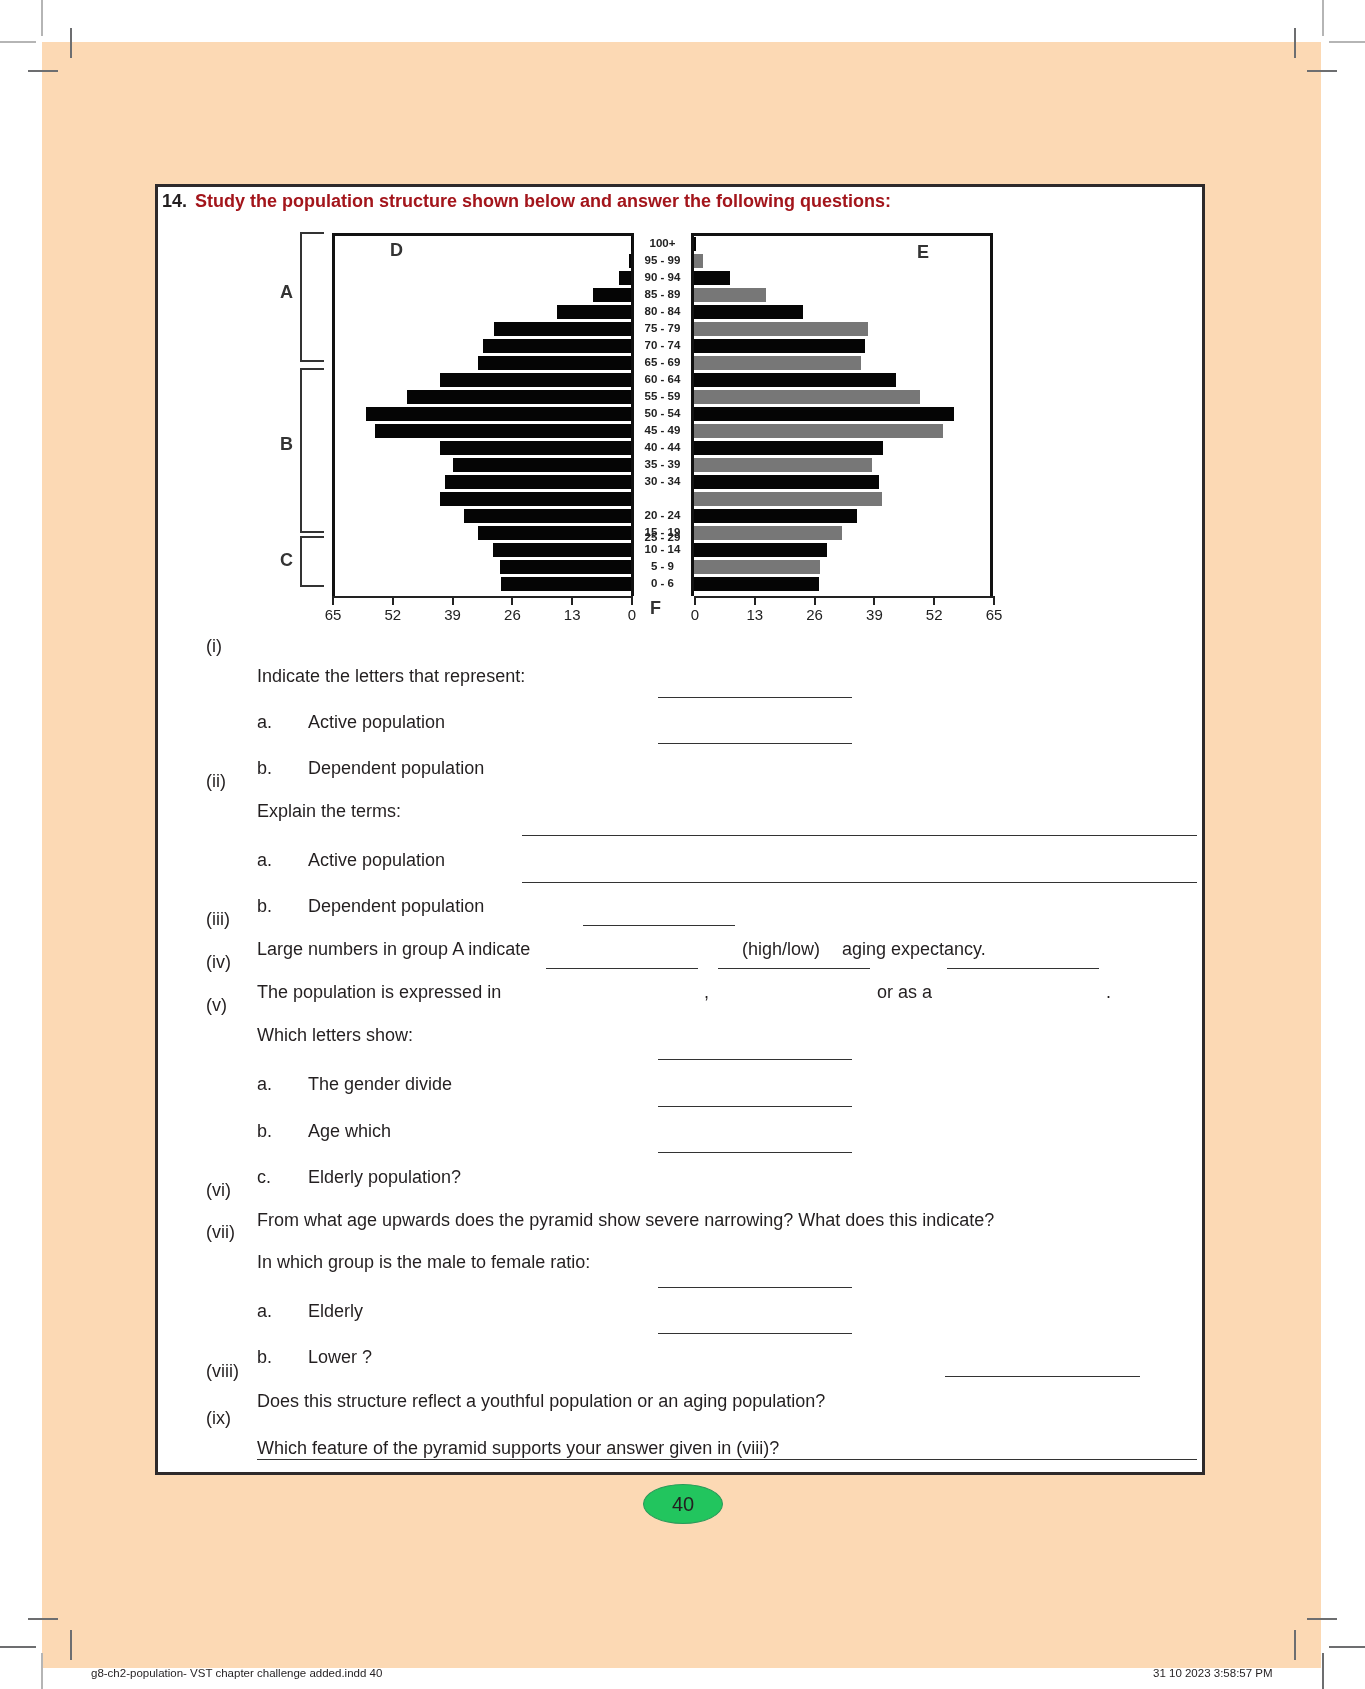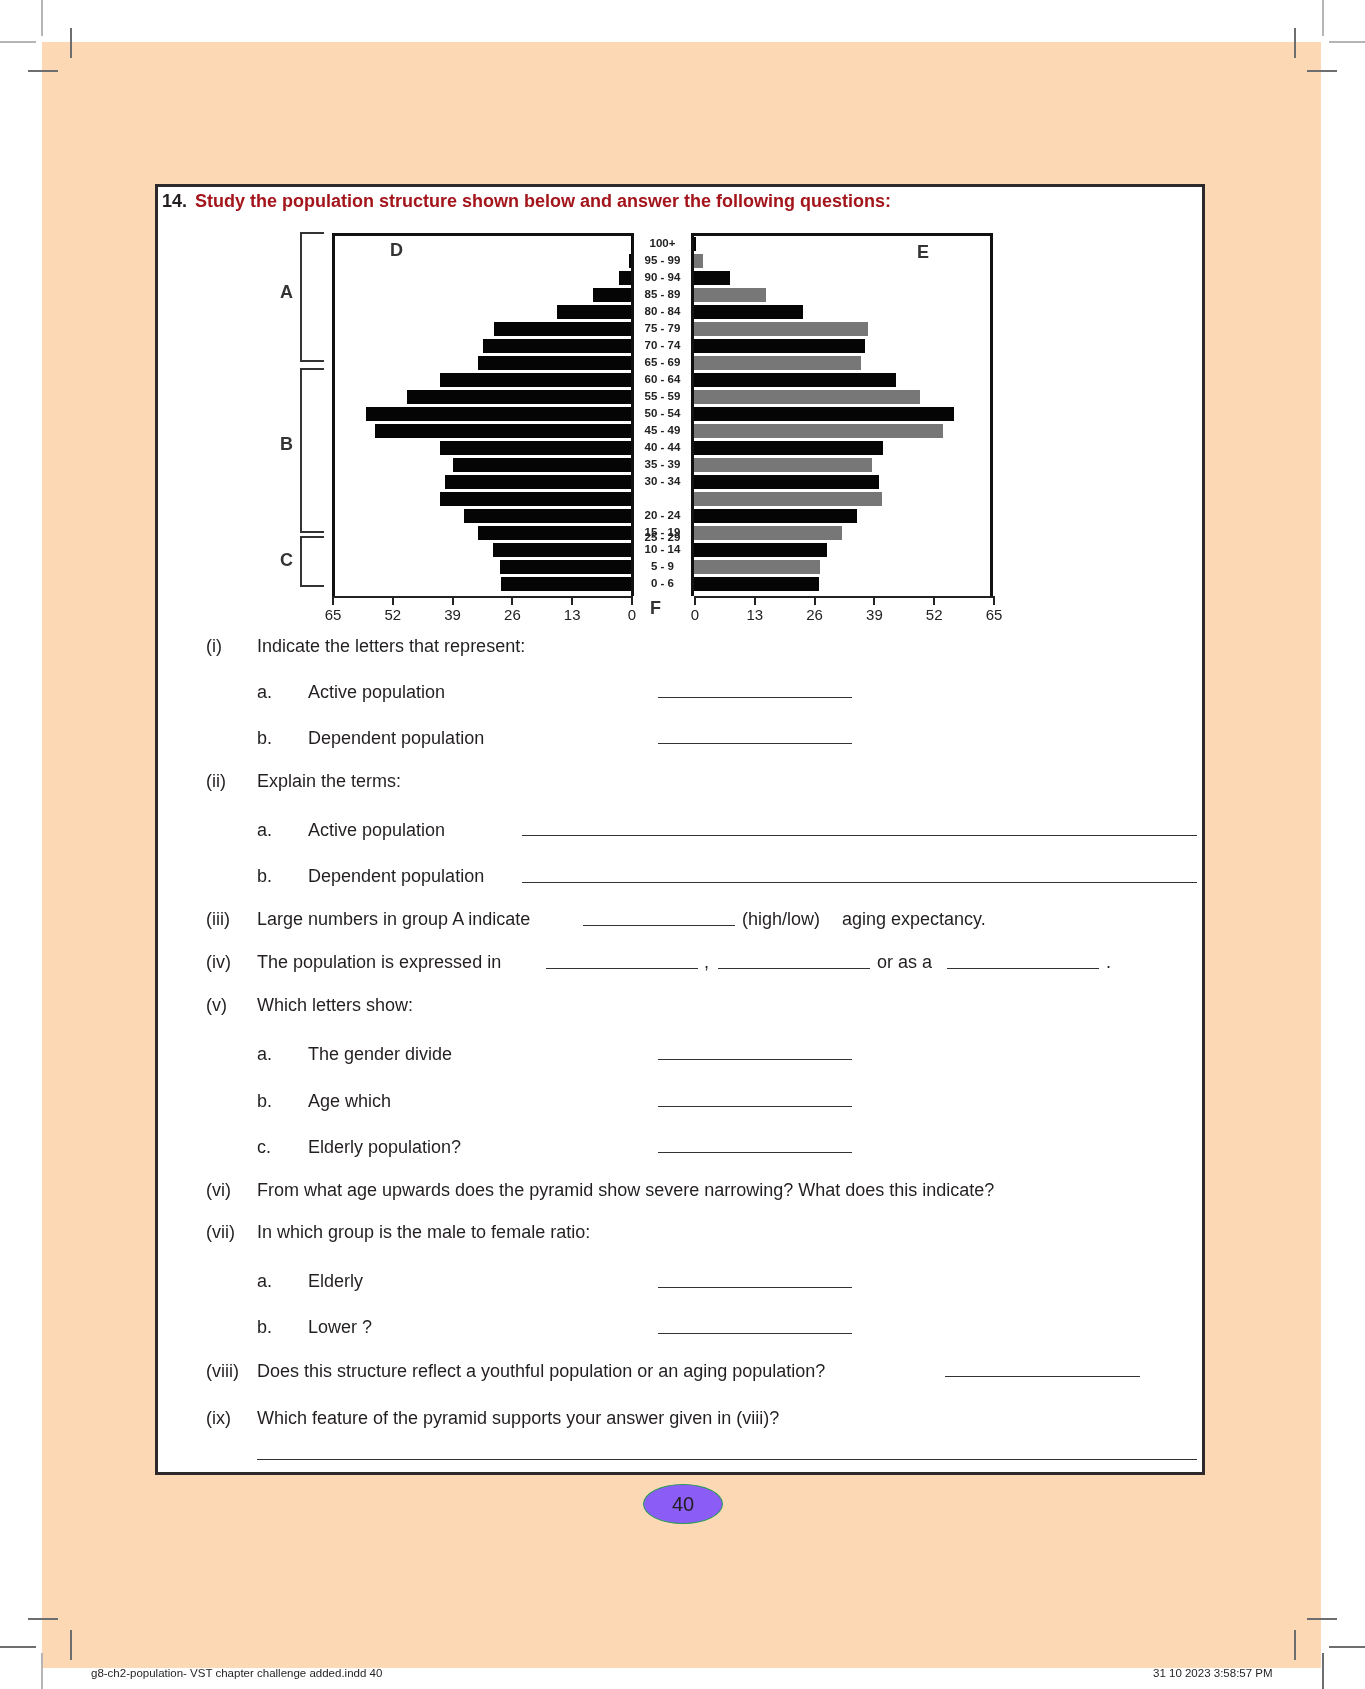--- a/index.html
+++ b/index.html
@@ -18,25 +18,25 @@
   .bar { position:absolute; height:14px; }
   .bar.black { background:#050505; }
   .bar.gray { background:#777777; }
   .age { position:absolute; width:78px; text-align:center; font-size:11.5px; font-weight:bold; color:#222; }
   .tick-label { position:absolute; font-size:15px; color:#222; transform:translateX(-50%); }
   .tick { position:absolute; width:2px; height:9px; background:#222; }
   .axis-line { position:absolute; height:2px; background:#222; }
   .letter { position:absolute; font-size:18px; font-weight:bold; color:#333; }
   .bracket { position:absolute; border:2px solid #333; border-right:none; box-sizing:border-box; }
   
-  .qrow { position:absolute; font-size:18px; color:#231f20; white-space:nowrap; }
+  .qrow { position:absolute; font-size:18px; color:#231f20; white-space:nowrap;margin-top:30px; }
   .roman { position:absolute; font-size:18px; color:#231f20; }
   .blank { position:absolute; height:0; border-top:1.5px solid #333; }
   .page-num { position:absolute; left:643px; top:1484px; width:78px; height:38px; border:1.5px solid #2a9a5a;
-              border-radius:50%; background:#8b5cf6; font-size:20px; text-align:center; line-height:38px; }
+              border-radius:50%; background:#22c55e; font-size:20px; text-align:center; line-height:38px; }
   .slug { position:absolute; font-size:11.5px; color:#231f20; white-space:nowrap; }
 </style>
 </head>
 <body>
 
 <div class="peach"></div>
 <div class="crop light" style="left:41px;top:0;width:2px;height:36px"></div>
 <div class="crop light" style="left:0;top:41px;width:36px;height:2px"></div>
 <div class="crop" style="left:70px;top:28px;width:1.5px;height:30px"></div>
 <div class="crop" style="left:28px;top:70px;width:30px;height:1.5px"></div>

